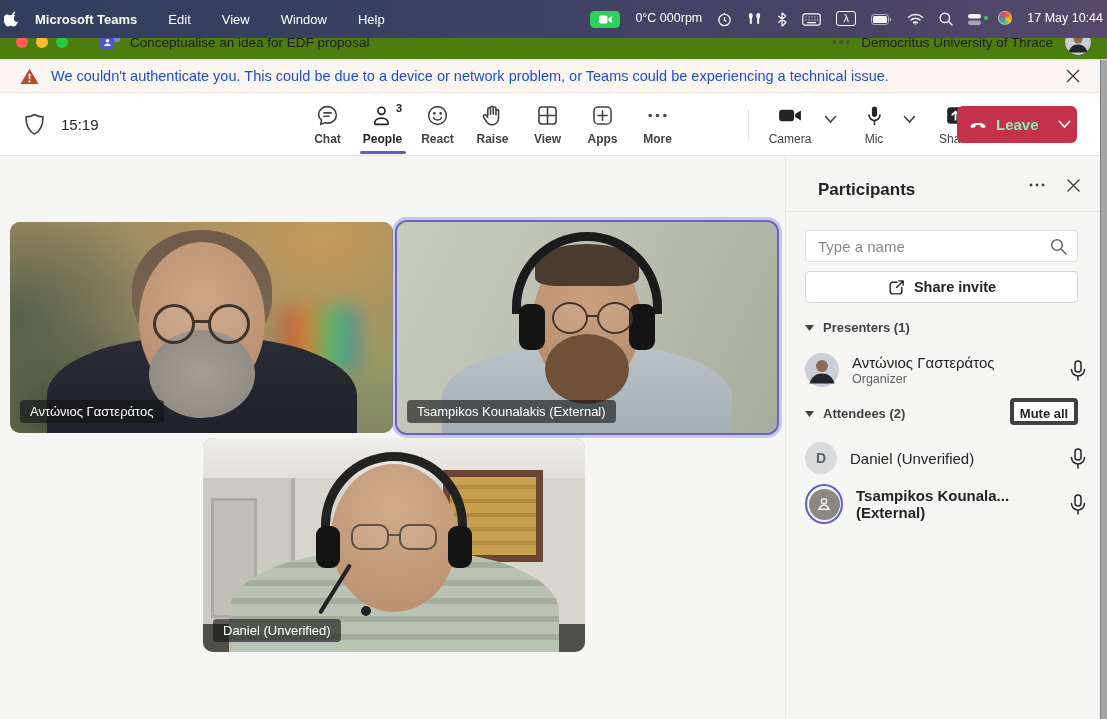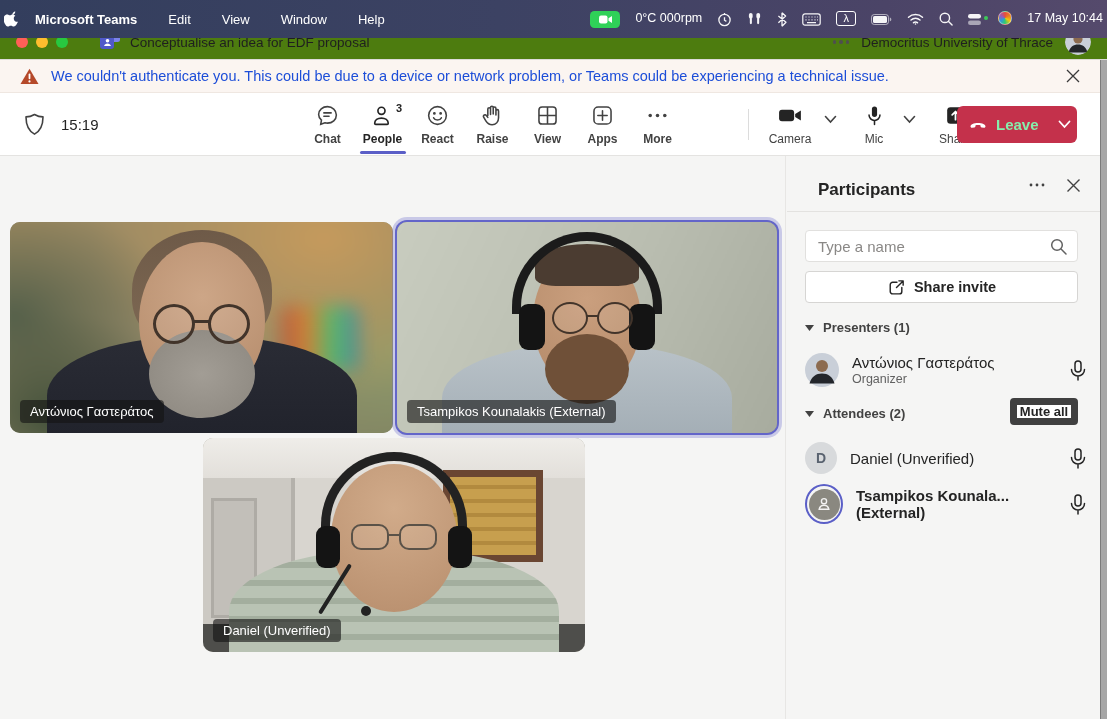--- a/index.html
+++ b/index.html
@@ -117,22 +117,22 @@
     border-radius:4px; display:flex; align-items:center; }
   .search-box input { flex:1; border:none; outline:none; background:transparent; padding:0 12px; font-size:15px;
     color:#242424; font-family:inherit; }
   .search-box input::placeholder { color:#8a8886; }
   .search-ic { margin-right:10px; }
   .invite-btn { position:absolute; top:115px; left:18px; right:22px; height:32px; background:#fff; border:1px solid #d6d5d3;
     border-radius:4px; display:flex; align-items:center; justify-content:center; gap:8px; cursor:pointer; }
   .invite-lbl { font-size:14.5px; font-weight:600; color:#242424; }
   .section-hdr { position:absolute; left:18px; display:flex; align-items:center; gap:9px; cursor:pointer;font-weight:bold; }
   .section-lbl { font-size:13px; color:#424242; }
-  .muteall-btn { position:absolute; right:22px; width:68px; height:27px; background:#fff; border:7px solid #404040;
-    border-radius:4px; display:flex; align-items:center; justify-content:center; font-size:13px; font-weight:600; color:#242424; cursor:pointer; }
+  .muteall-btn { position:absolute; right:22px; width:68px; height:27px; background:#fff; border:4px solid #404040;
+    border-radius:4px; display:flex; align-items:flex-end; justify-content:center; font-size:13px; font-weight:600; color:#242424; cursor:pointer; }
   .prow { position:absolute; left:18px; right:14px; display:flex; align-items:center; }
   .prow .texts { margin-left:13px; }
   .prow .nm { font-size:15px; color:#242424; }
   .prow .nm.bold { font-weight:bold; }
   .prow .role { font-size:12.5px; color:#616161; margin-top:1px; }
   .prow .mic { margin-left:auto; display:flex; }
   .avatar-d { width:32px; height:32px; border-radius:50%; background:#d8dadc; display:flex; align-items:center; justify-content:center;
     font-size:14px; font-weight:600; color:#5a6370; }
   .ring-av { width:40px; height:40px; border-radius:50%; border:2px solid #5b5fc7; display:flex; align-items:center; justify-content:center; background:#f5f5f4; }
   .ring-av .inner { width:31px; height:31px; border-radius:50%; background:#8a8880; display:flex; align-items:center; justify-content:center; }

